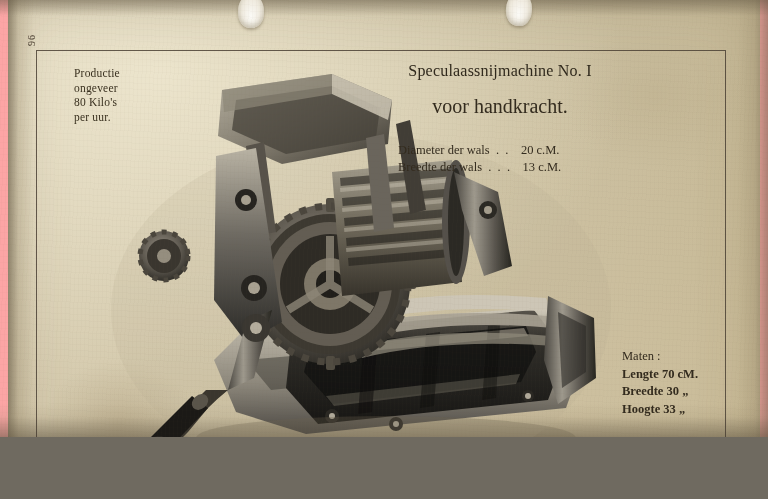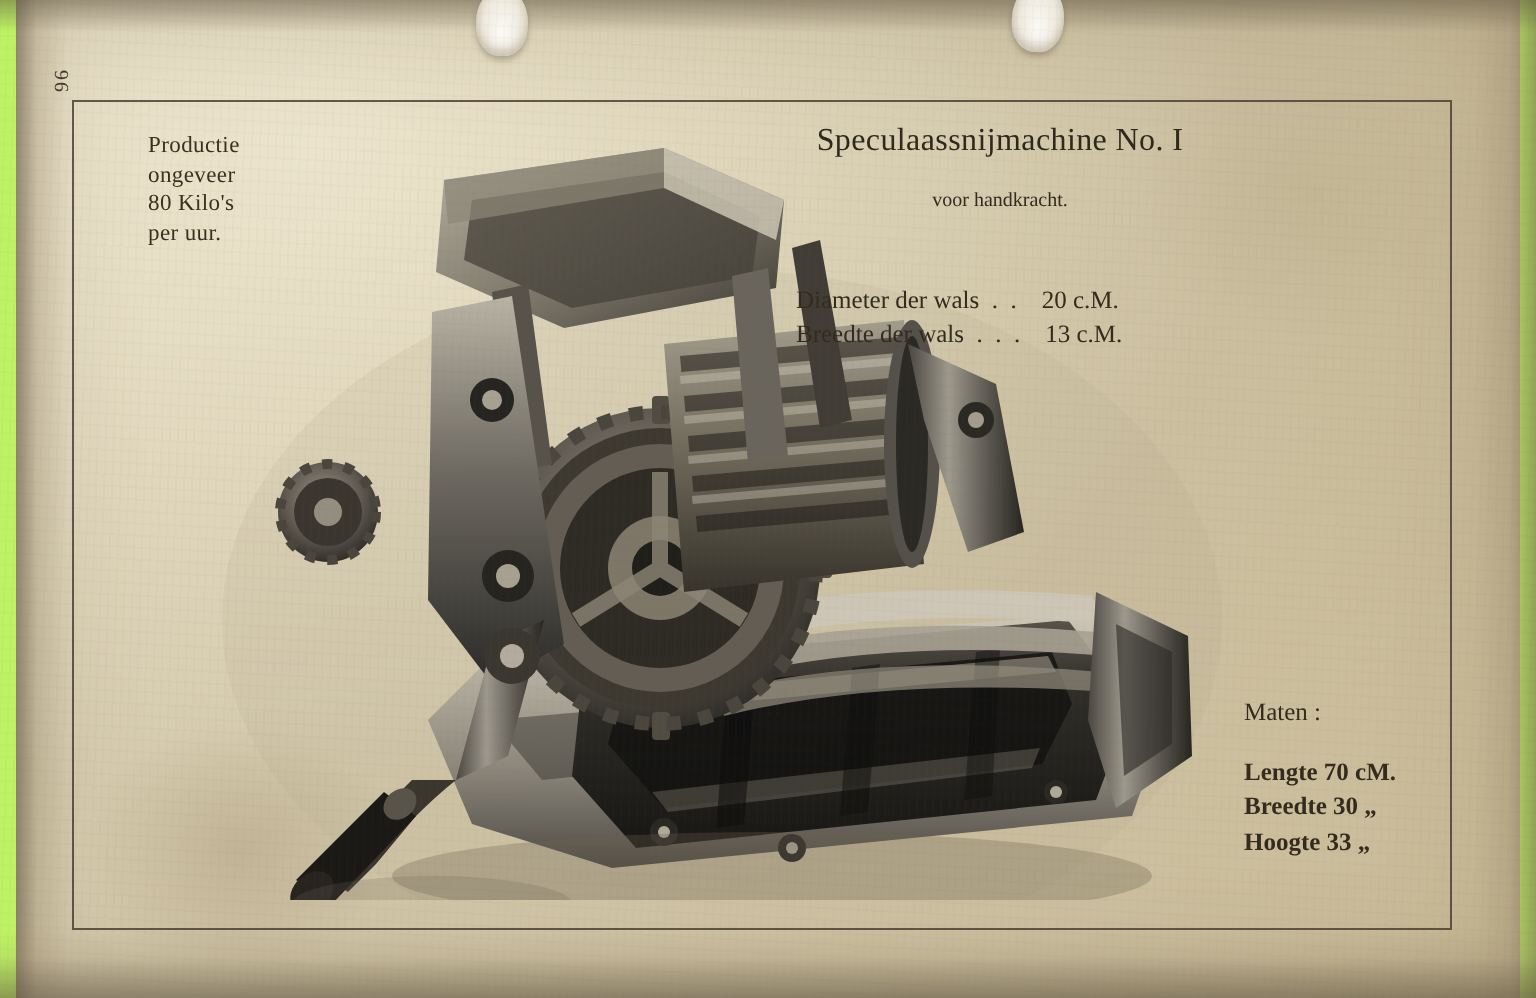--- a/index.html
+++ b/index.html
@@ -3,24 +3,24 @@
 <meta charset="utf-8">
 <style>
   html, body {
     margin: 0;
     padding: 0;
     background: #6f6a60;
   }
   #page {
     position: relative;
     width: 768px;
-    height: 499px;
+    height: 437px;
     overflow: hidden;
     font-family: "Liberation Serif", serif;
-    background: #bef264;
+    background: #fca5a5;
   }
 
   
   .paper {
     position: absolute;
     left: 8px;
     top: 0px;
     width: 752px;
     height: 499px;
     background:
@@ -128,21 +128,21 @@
     font-size: 16px;
     color: #2f281c;
     letter-spacing: .2px;
   }
   .subtitle {
     position: absolute;
     left: 330px;
     top: 95px;
     width: 340px;
     text-align: center;
-    font-size: 10px;
+    font-size: 20px;
     color: #332b1e;
   }
 
   .specs {
     position: absolute;
     left: 398px;
     top: 142px;
     font-size: 12.5px;
     line-height: 17px;
     color: #332b1e;
@@ -150,21 +150,21 @@
   .specs .row { white-space: pre; }
 
   .dimensions {
     position: absolute;
     left: 622px;
     top: 348px;
     font-size: 12.5px;
     line-height: 17.5px;
     color: #332b1e;
   }
-  .dimensions .head { margin-bottom: 12px; }
+  .dimensions .head { margin-bottom: 0px; }
   .dimensions .row { white-space: pre; font-weight: bold; }
 
   
   .photo {
     position: absolute;
     left: 96px;
     top: 60px;
     width: 520px;
     height: 390px;
   }

